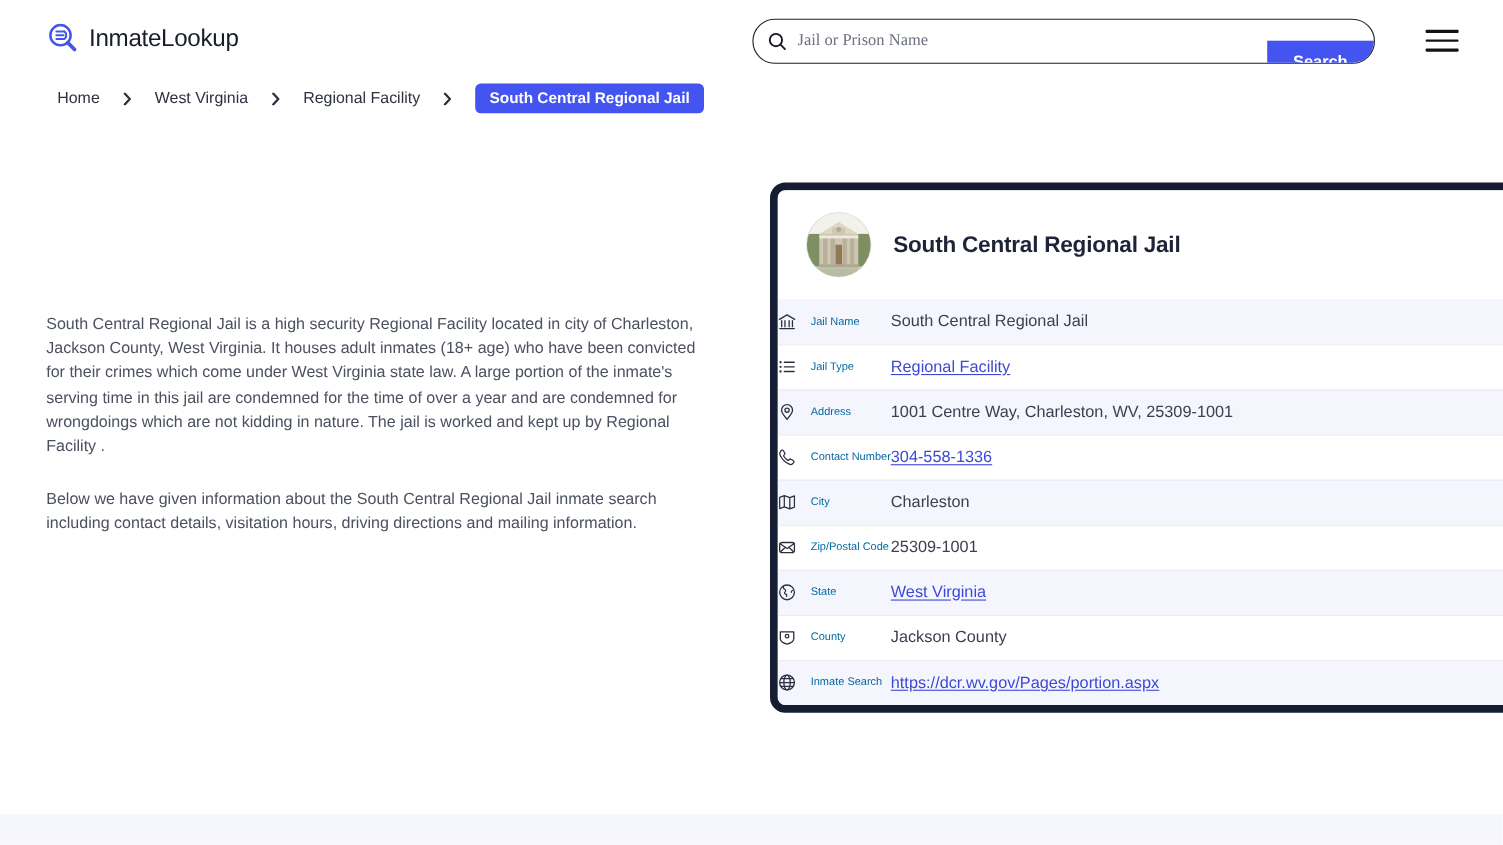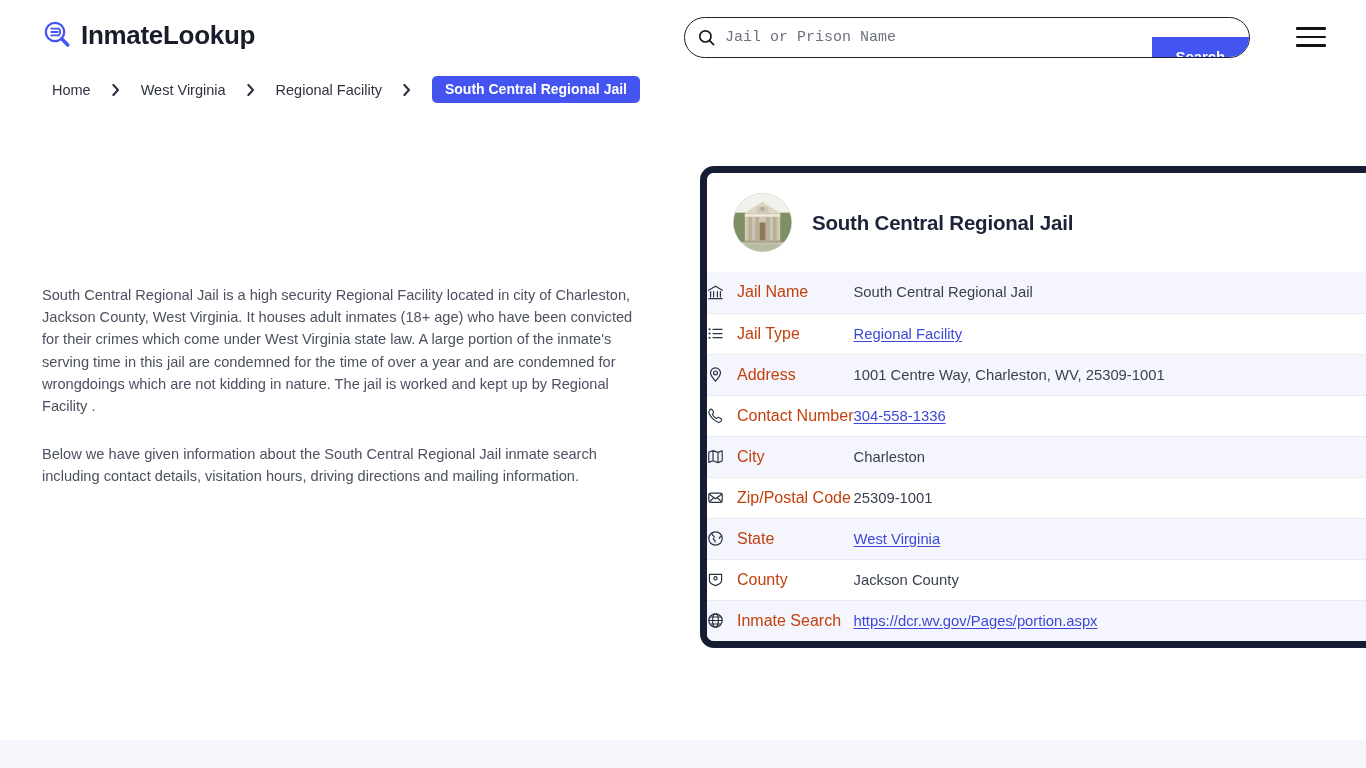--- a/index.html
+++ b/index.html
@@ -18,39 +18,39 @@
     background: #ffffff;
     display: flex; align-items: center;
   }
   .brand {
     position: absolute; left: 42px; top: 20px;
     display: flex; align-items: center; gap: 9px;
     text-decoration: none;
   }
   .brand-mark { width: 30px; height: 30px; display: block; flex: 0 0 30px; }
   .brand-name {
-    font-size: 26px; font-weight: 700; color: #191c29;
+    font-size: 22px; font-weight: 400; color: #191c29;
     letter-spacing: -0.3px; line-height: 1;
   }
 
   .search-wrap {
     position: absolute; left: 684px; top: 17px;
     width: 566px; height: 41px;
     border: 1.6px solid #1b1f2e;
     border-radius: 21px;
     background: #ffffff;
     display: flex; align-items: center;
     overflow: hidden;
   }
   .search-icon { margin-left: 13px; width: 17px; height: 17px; flex: 0 0 17px; display:block; }
   .search-input {
     flex: 1 1 auto;
     height: 100%;
     border: 0; outline: 0; background: transparent;
-    font-family: Liberation Mono, monospace;
+    font-family: Liberation Serif, serif;
     font-size: 15px; color: #4c1d95;
     padding-left: 10px;
   }
   .search-input::placeholder { color: #6d7180; opacity: 1; }
   .search-btn {
     flex: 0 0 auto;
     height: 100%;
     background: #4354f0;
     color: #ffffff;
     border: 0;
@@ -136,21 +136,21 @@
   .info-table td { padding: 0; vertical-align: middle; }
 
   .cell-label {
     padding-left: 27px;
     white-space: nowrap;
     width: 1px;
   }
   .label-inner { display: flex; align-items: center; gap: 13px; }
   .row-icon { width: 17px; height: 17px; flex: 0 0 17px; display: block; color: #2c3040; }
   .row-icon svg { display: block; }
-  .label-text { font-size: 16px; color: #c2410c; }
+  .label-text { font-size: 10px; color: #0369a1; }
   .cell-value {
     padding-left: 0; padding-right: 16px;
     font-size: 14.8px; color: #3b4050; white-space: nowrap;
   }
   .value-pad { display: inline-block; min-width: 128px; }
   .val-link { color: #3d49d6; text-decoration: underline; text-underline-offset: 2px; }
 
   
   .footer-band {
     position: absolute; left: 0; top: 740px;

